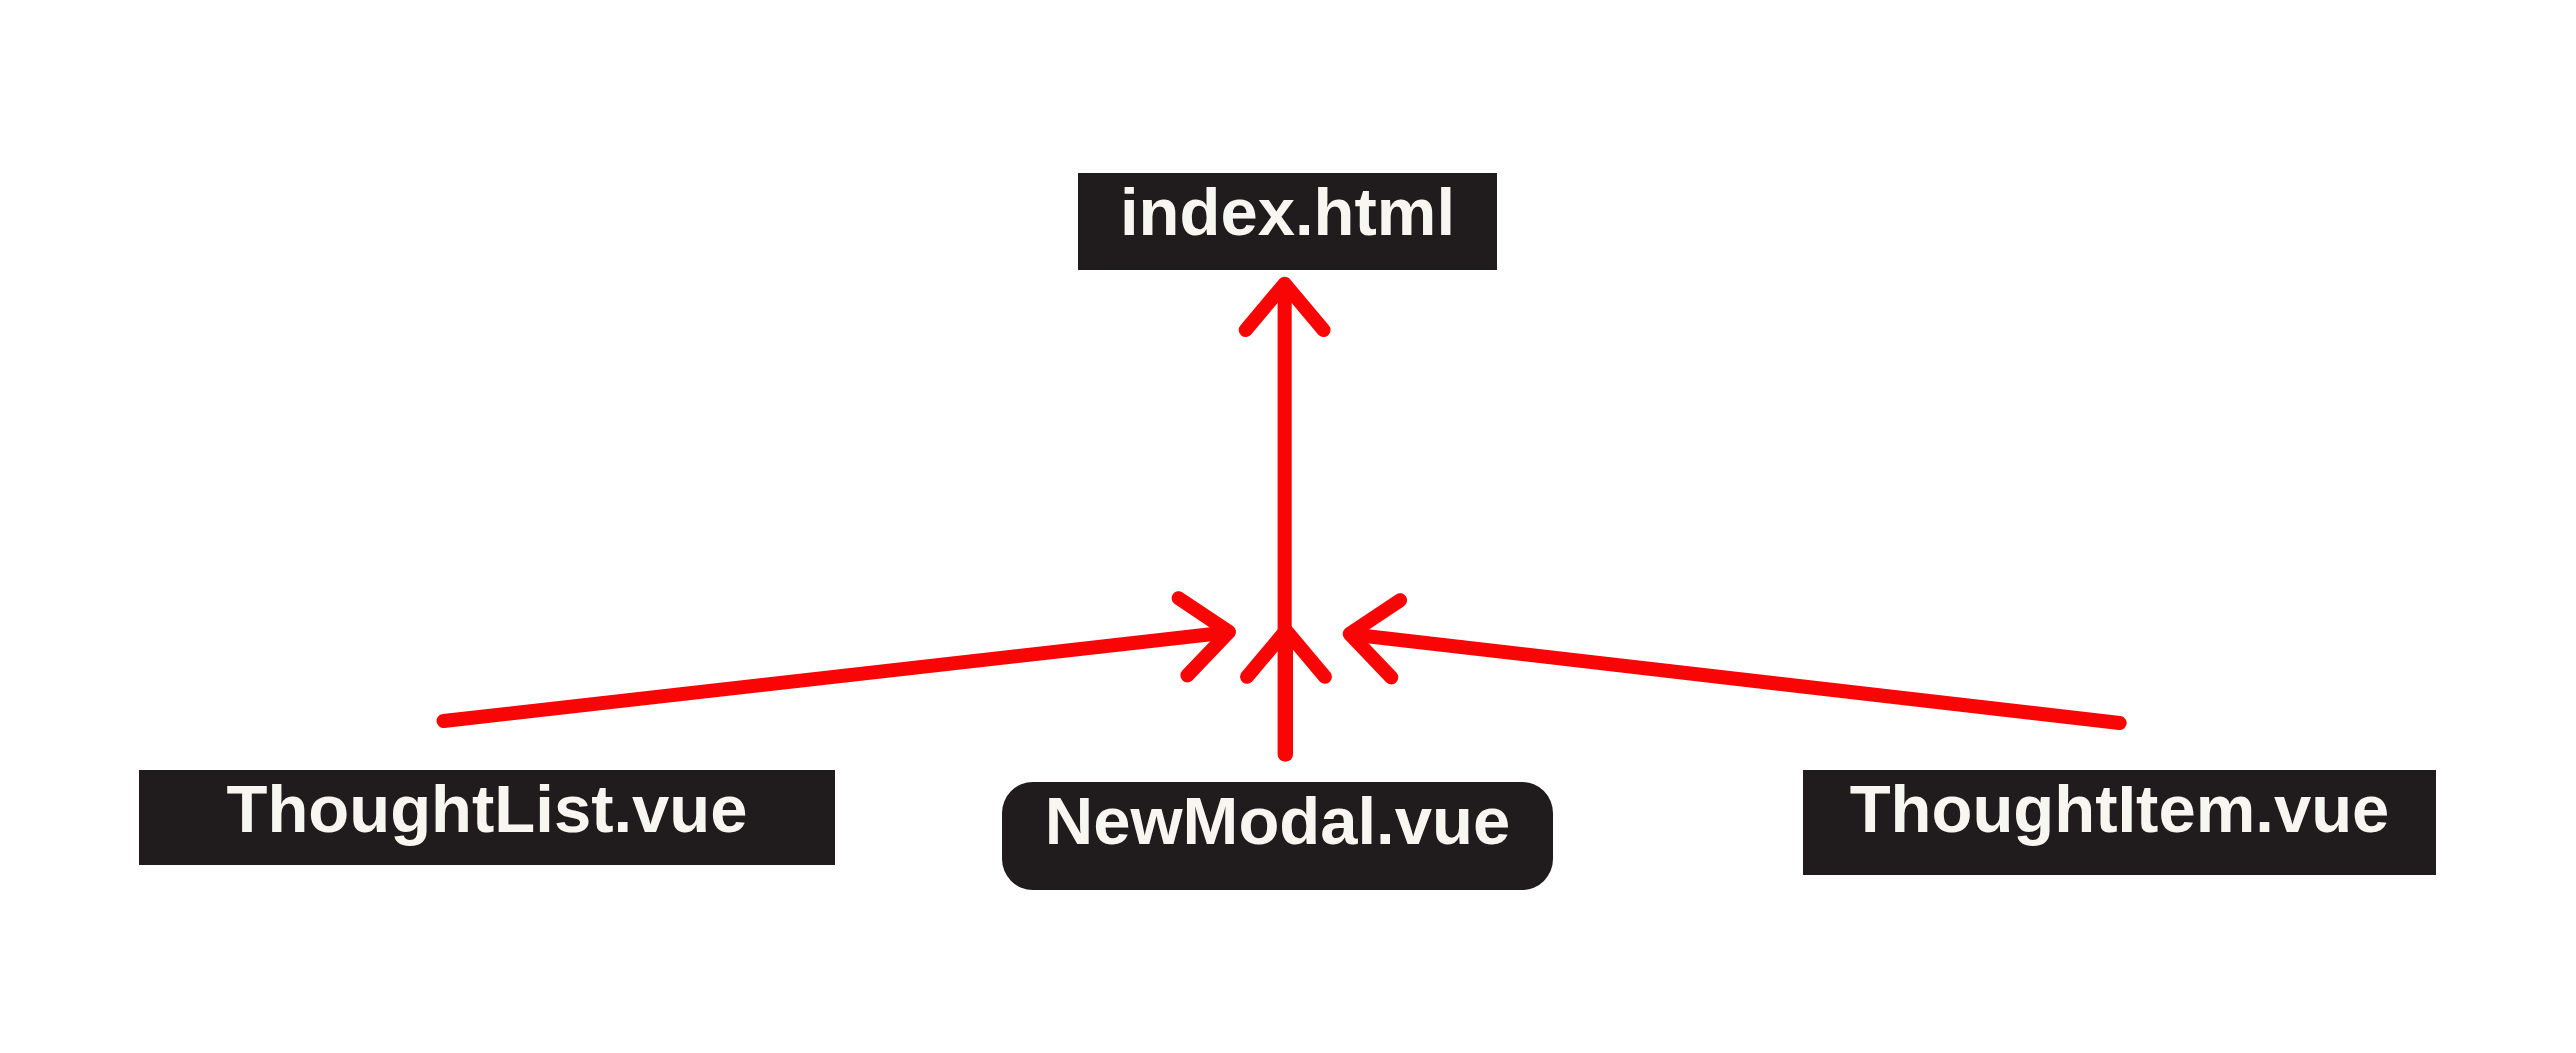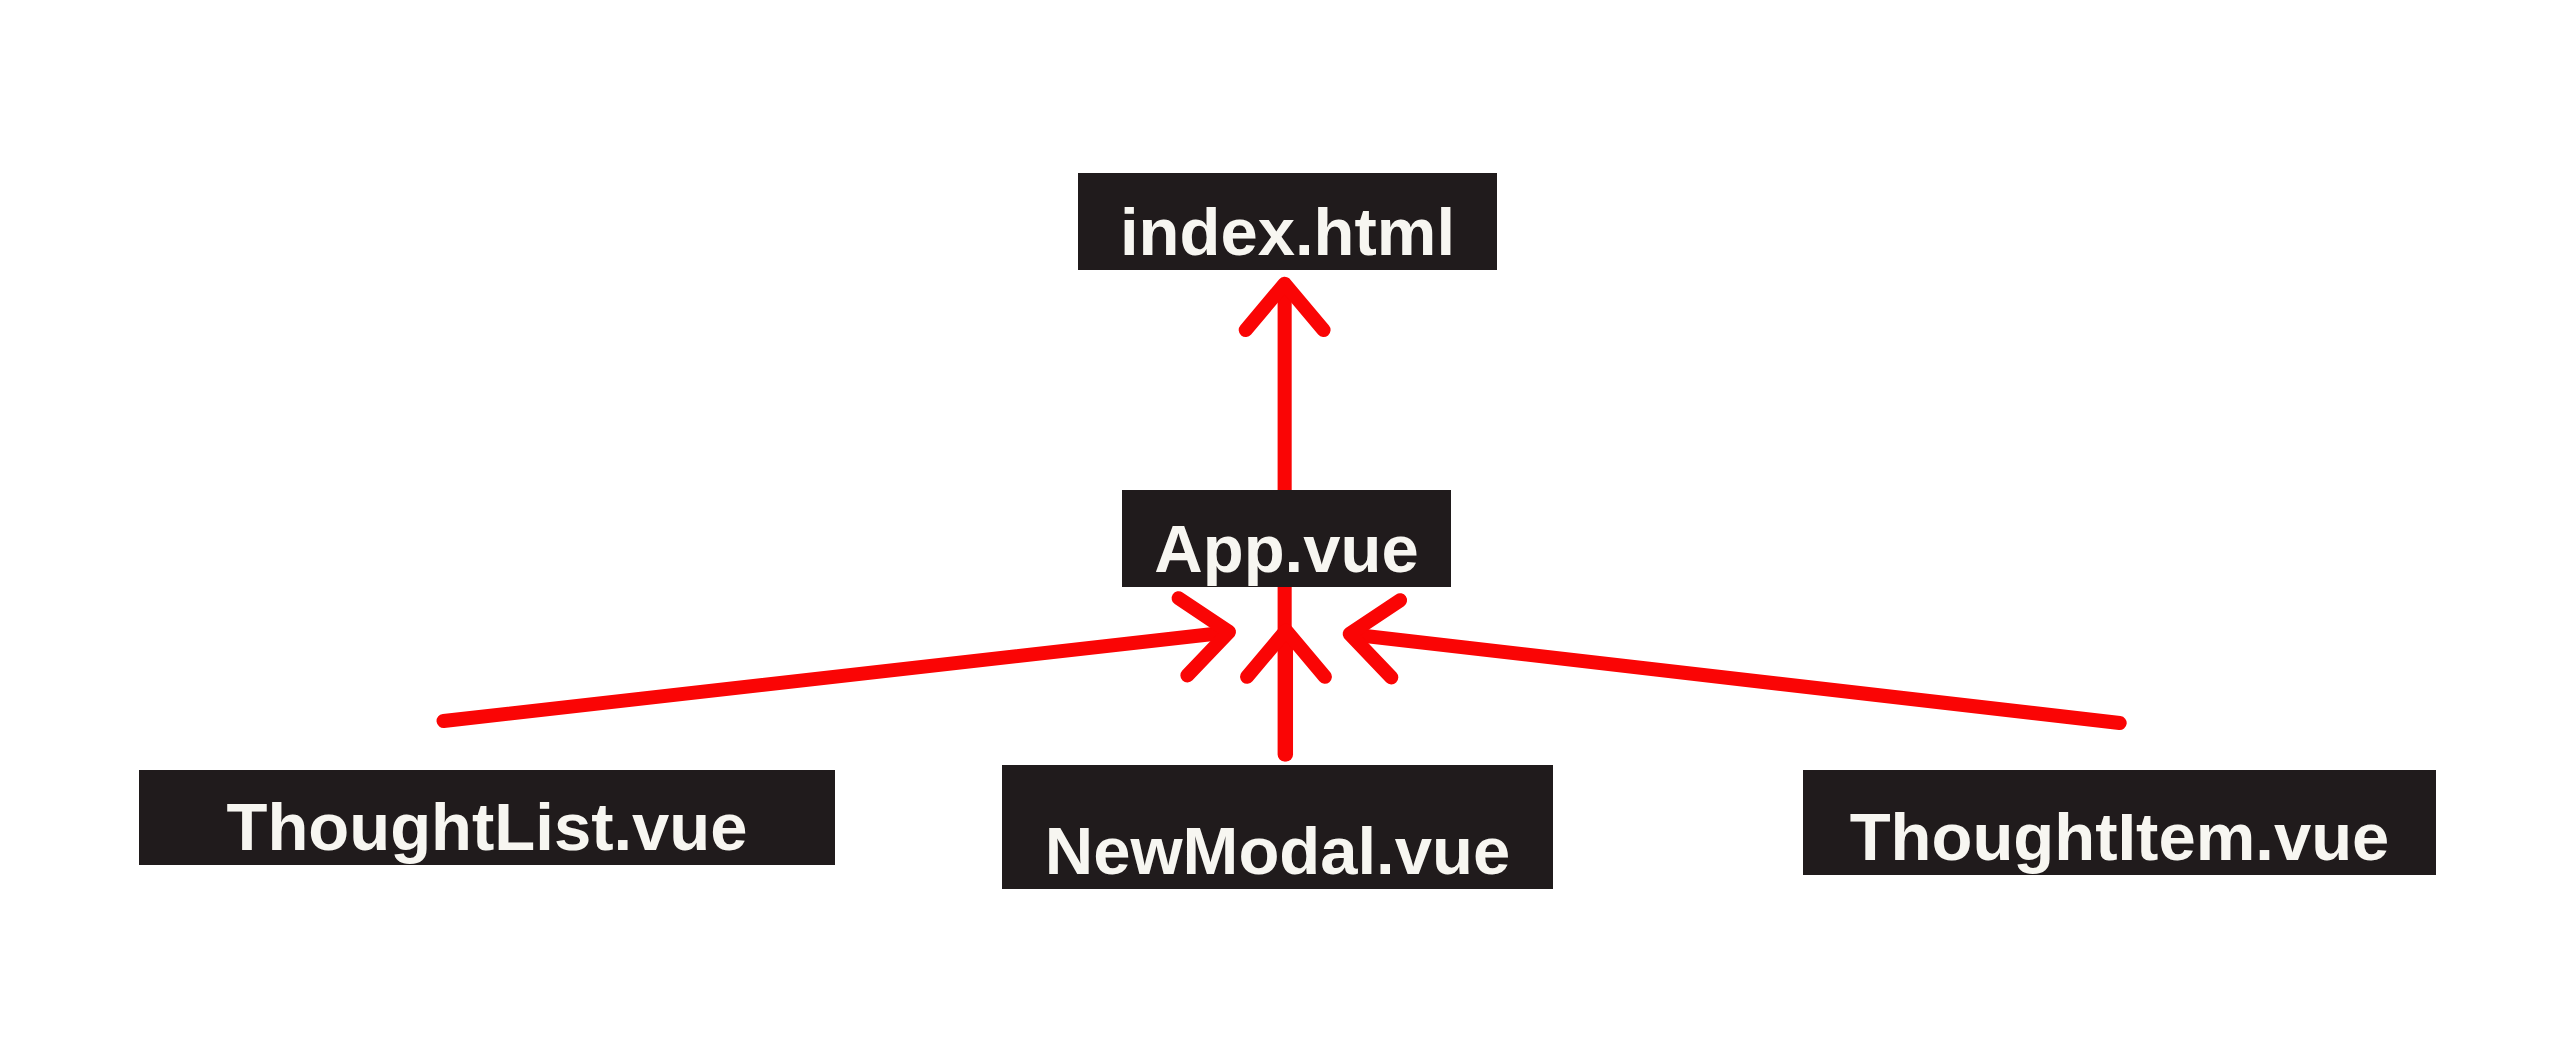--- a/index.html
+++ b/index.html
@@ -25,33 +25,33 @@
   .arrow-layer path {
     fill: none;
     stroke: var(--arrow-color, #fa0505);
     stroke-width: 21;
     stroke-linecap: round;
     stroke-linejoin: round;
   }
   .node {
     position: absolute;
     display: flex;
-    align-items: flex-end;
+    align-items: flex-start;
     justify-content: center;
     background: var(--node-bg, #201b1c);
     color: var(--node-text, #f7f6f1);
     font-size: 67px;
     font-weight: bold;
     letter-spacing: 0px;
     white-space: nowrap;
   }
   .node-index    { left: 1078px; top: 173px;  width: 419px; height: 97px; }
   .node-app      { left: 1122px; top: 490px;  width: 329px; height: 97px; }
   .node-thoughtlist { left: 139px;  top: 770px; width: 696px; height: 95px; }
-  .node-newmodal    { left: 1002px; top: 765px; width: 551px; height: 124px; }
+  .node-newmodal    { left: 1002px; top: 782px; width: 551px; height: 108px; border-radius: 31px; }
   .node-thoughtitem { left: 1803px; top: 770px; width: 633px; height: 105px; }
 </style>
 </head>
 <body>
 
 <div class="stage">
 
   <svg class="arrow-layer" viewBox="0 0 3840 1570" xmlns="http://www.w3.org/2000/svg">
 
     <g>
@@ -72,23 +72,20 @@
     <g>
       <path d="M 3160 1078 L 2016 946"></path>
       <path d="M 2087 895 L 2012 945 L 2074 1010"></path>
     </g>
   </svg>
 
   <div class="node node-index">
     <span>index.html</span>
   </div>
 
-  <div class="node node-app">
-    <span>App.vue</span>
-  </div>
 
   <div class="node node-thoughtlist">
     <span>ThoughtList.vue</span>
   </div>
 
   <div class="node node-newmodal">
     <span>NewModal.vue</span>
   </div>
 
   <div class="node node-thoughtitem">

